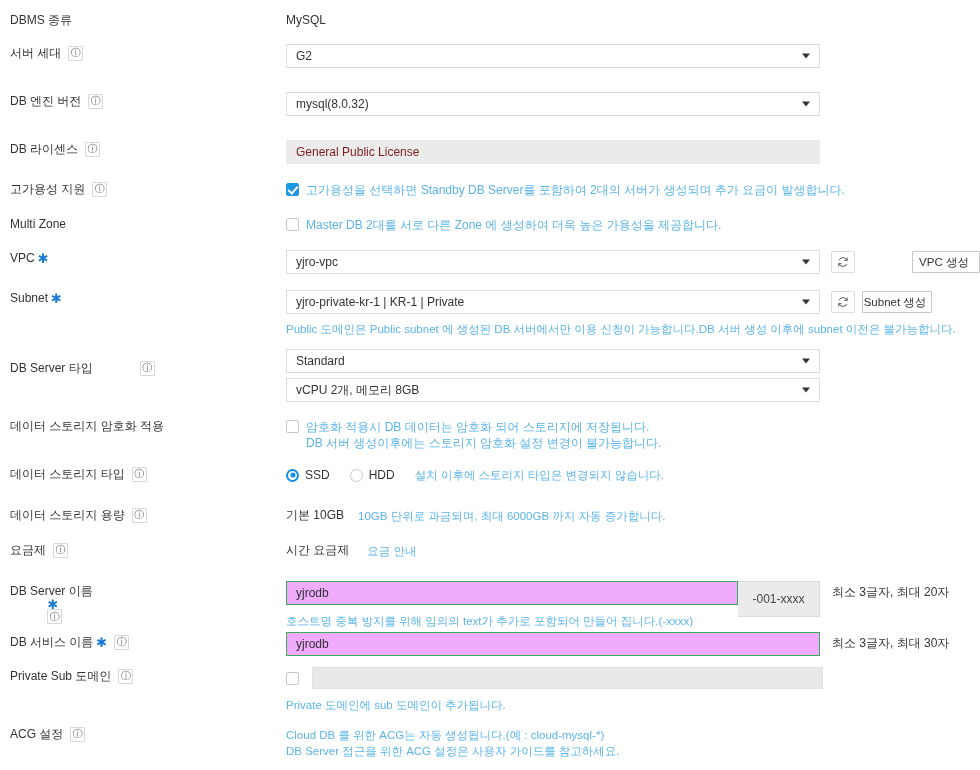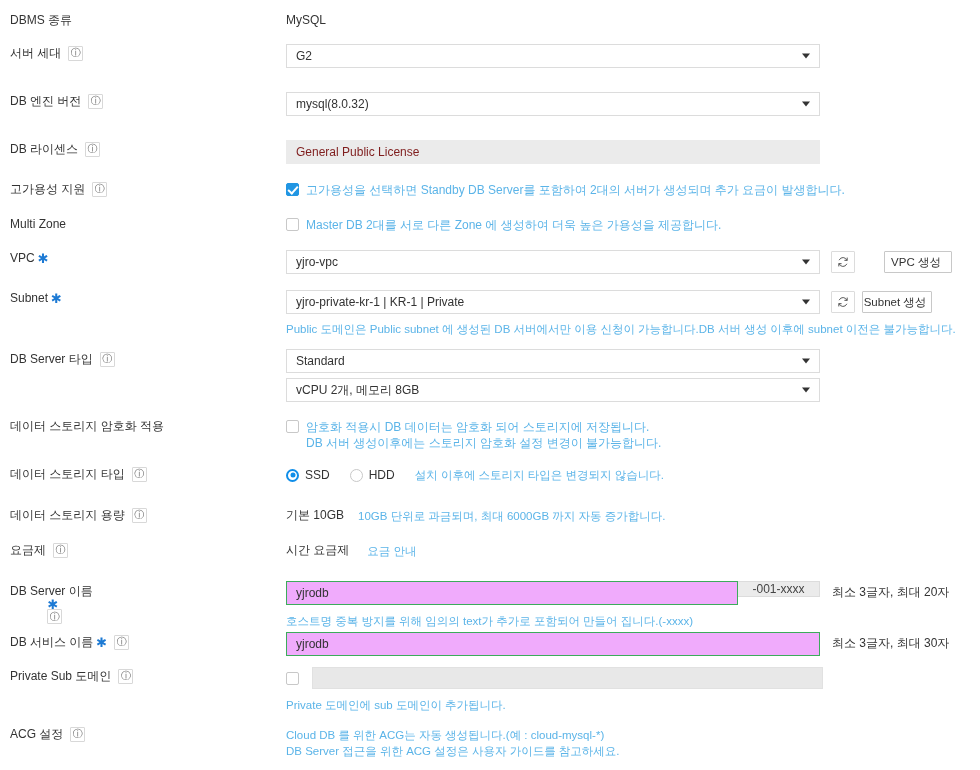--- a/index.html
+++ b/index.html
@@ -232,21 +232,21 @@
     background: #f0abfc;
     font-size: 12px;
     color: #333;
     padding: 0 9px;
     line-height: 22px;
     outline: none;
     font-family: "Liberation Sans", "DejaVu Sans", sans-serif;
   }
   .suffix-box {
     position: absolute;
-    height: 16px;
+    height: 36px;
     background: #ebebeb;
     border: 1px solid #dcdcdc;
     border-left: none;
     font-size: 12px;
     color: #444;
     display: flex;
     align-items: center;
     justify-content: center;
     white-space: nowrap;
   }
@@ -344,21 +344,21 @@
       </div>
     </div>
     <div class="icon-btn" style="left:831px; top:1px;">
       <svg width="12" height="12" viewBox="0 0 16 16">
         <path d="M13.2 5.6A5.6 5.6 0 0 0 3 5.1" fill="none" stroke="#555" stroke-width="1.3" stroke-linecap="round"></path>
         <path d="M2.8 10.4A5.6 5.6 0 0 0 13 10.9" fill="none" stroke="#555" stroke-width="1.3" stroke-linecap="round"></path>
         <path d="M13.6 2.6v3.2h-3.2" fill="none" stroke="#555" stroke-width="1.3" stroke-linecap="round" stroke-linejoin="round"></path>
         <path d="M2.4 13.4v-3.2h3.2" fill="none" stroke="#555" stroke-width="1.3" stroke-linecap="round" stroke-linejoin="round"></path>
       </svg>
     </div>
-    <button class="btn" style="left:884px; top:1px; width:68px;">
+    <button class="btn" style="left:912px; top:1px; width:68px;">
       <span>VPC 생성</span>
       <svg class="ext" viewBox="0 0 16 16">
         <path d="M6 2H2.5v11.5H14V10" fill="none" stroke="#333" stroke-width="1.3"></path>
         <path d="M9.5 2H14v4.5" fill="none" stroke="#333" stroke-width="1.3"></path>
         <path d="M14 2L7.5 8.5" fill="none" stroke="#333" stroke-width="1.3"></path>
       </svg>
     </button>
   </div>
 
   <div class="row" style="top:290px;">
@@ -385,21 +385,21 @@
       <span>Subnet 생성</span>
       <svg class="ext" viewBox="0 0 16 16">
         <path d="M6 2H2.5v11.5H14V10" fill="none" stroke="#333" stroke-width="1.3"></path>
         <path d="M9.5 2H14v4.5" fill="none" stroke="#333" stroke-width="1.3"></path>
         <path d="M14 2L7.5 8.5" fill="none" stroke="#333" stroke-width="1.3"></path>
       </svg>
     </button>
   </div>
 
   <div class="row" style="top:349px;">
-    <div class="label" style="top:2px;">
+    <div class="label" style="top:11px;gap:40px;">
       <span class="txt">DB Server 타입</span>
       <span class="help">ⓘ</span>
     </div>
     <div class="field">
       <div class="select">
         <span>Standard</span>
         <span class="caret"></span>
       </div>
       <div class="select" style="margin-top:5px;">
         <span>vCPU 2개, 메모리 8GB</span>

